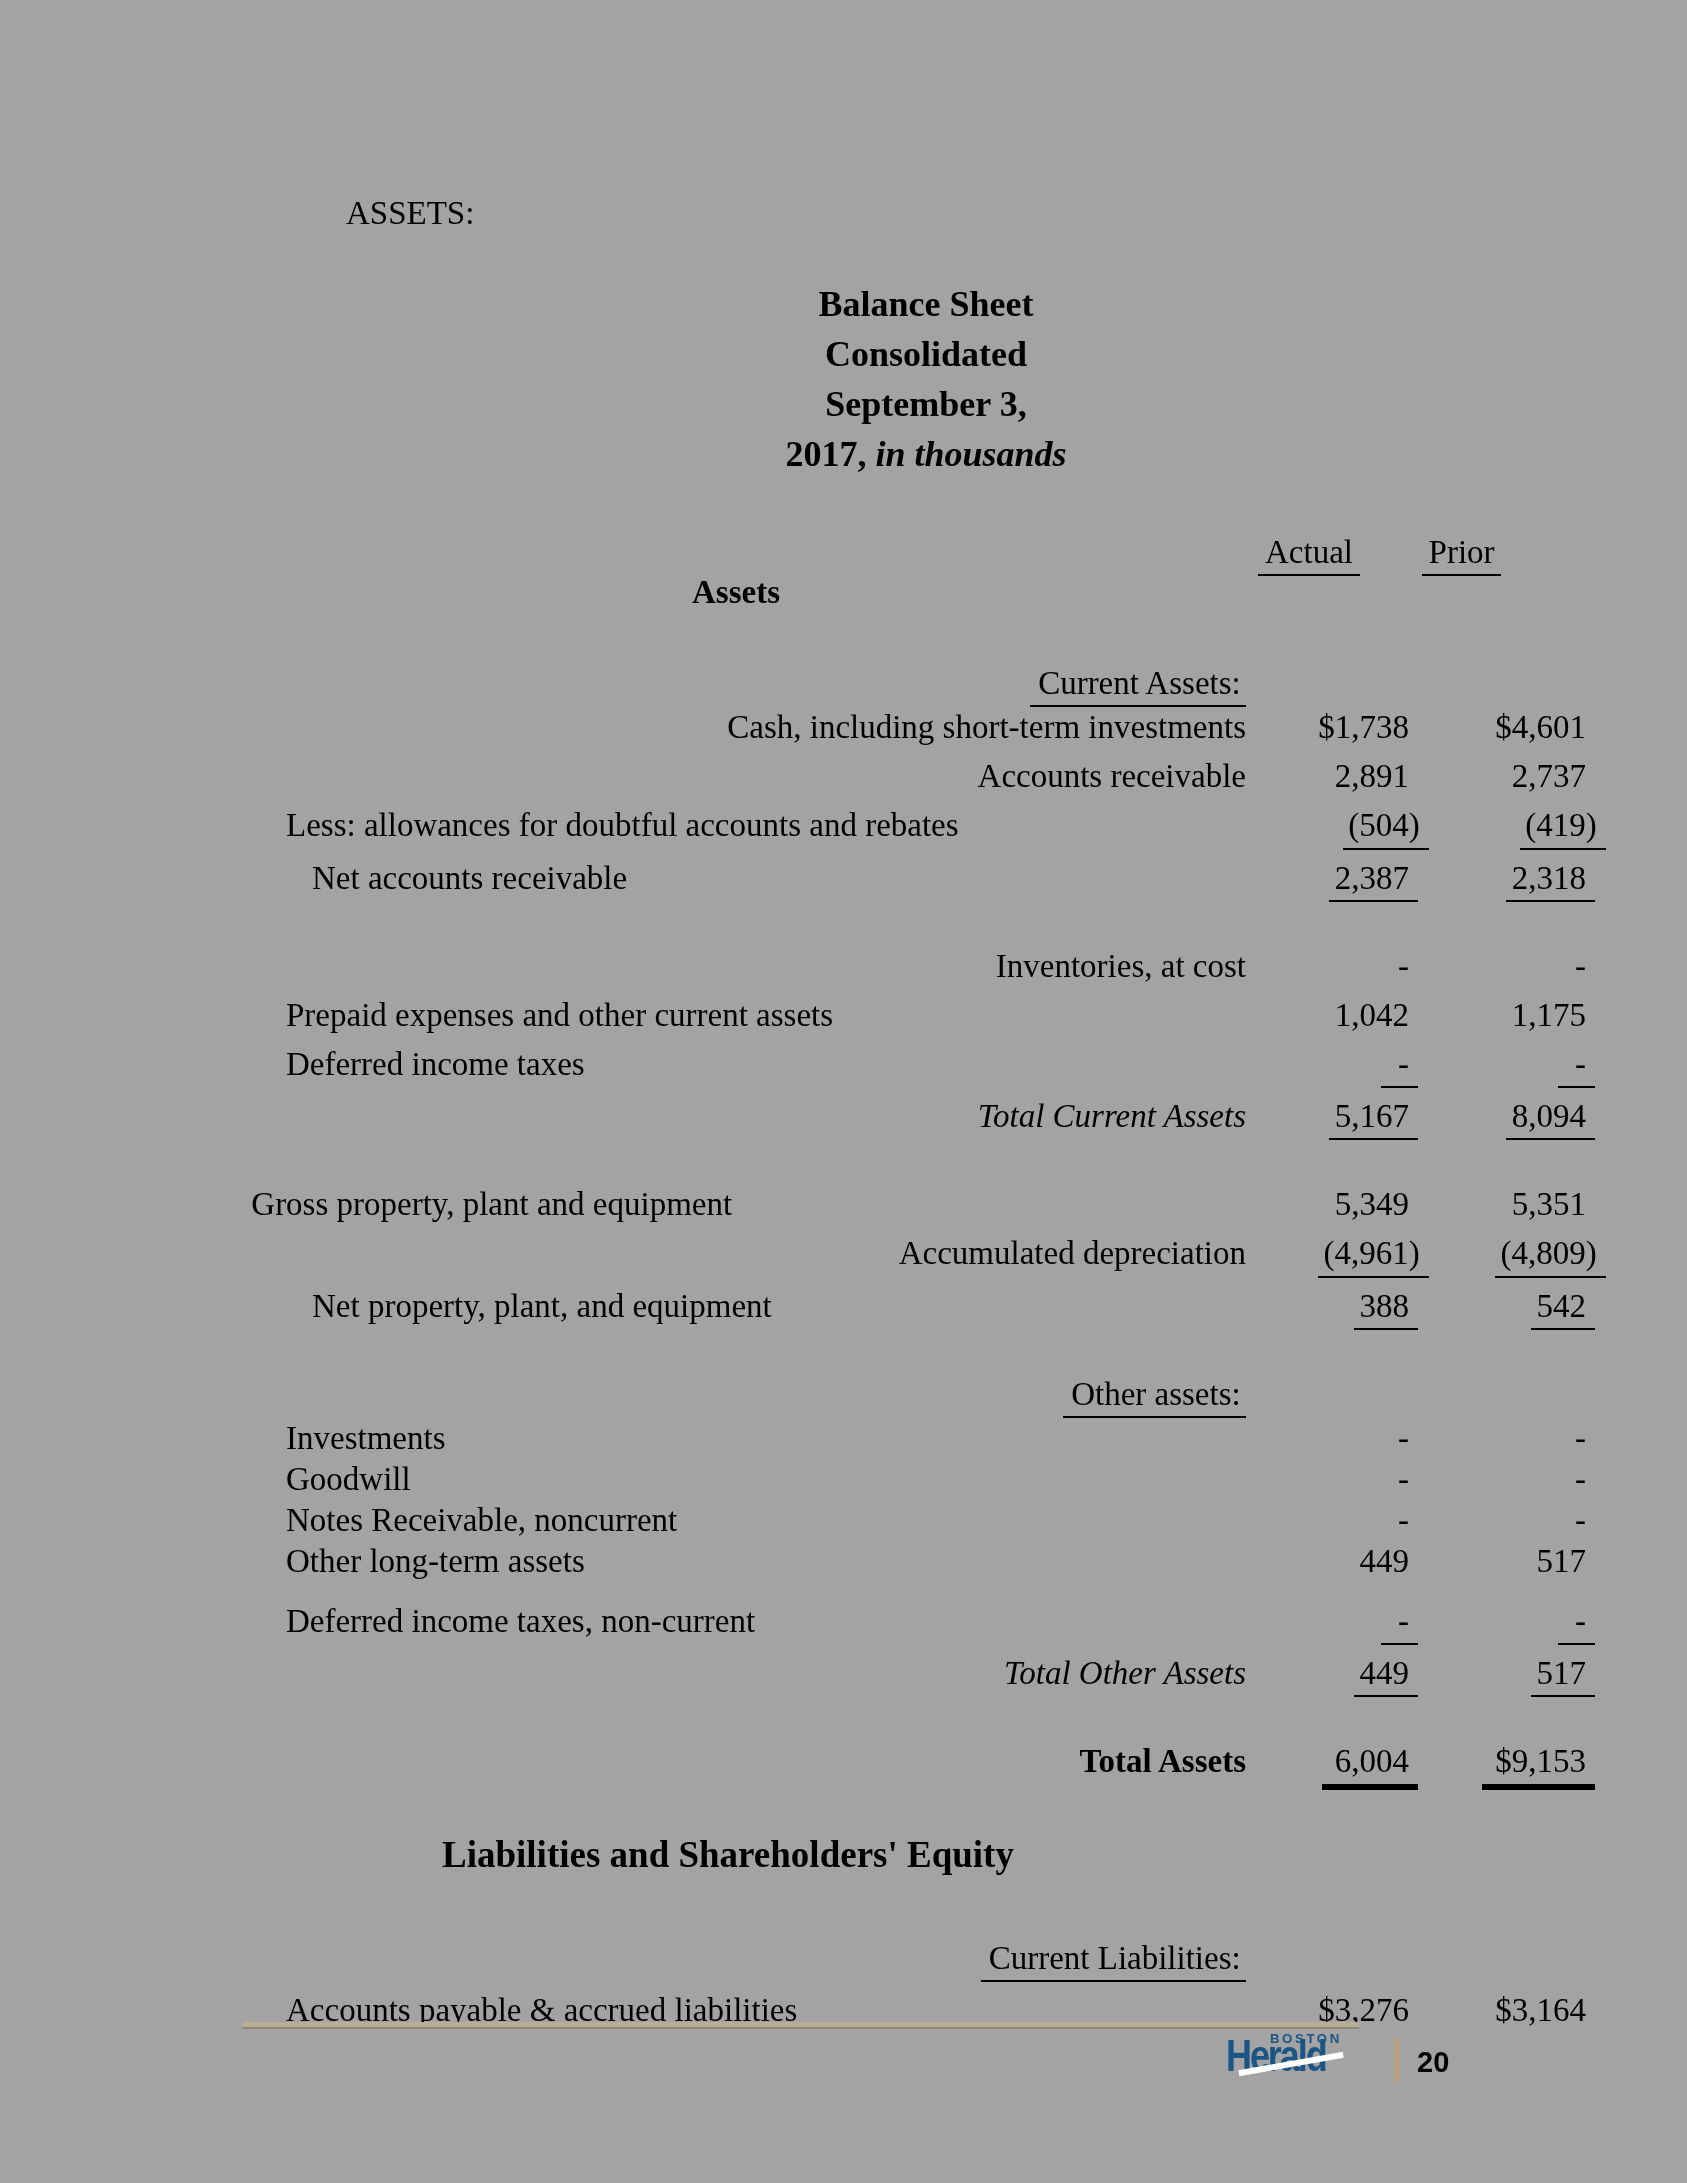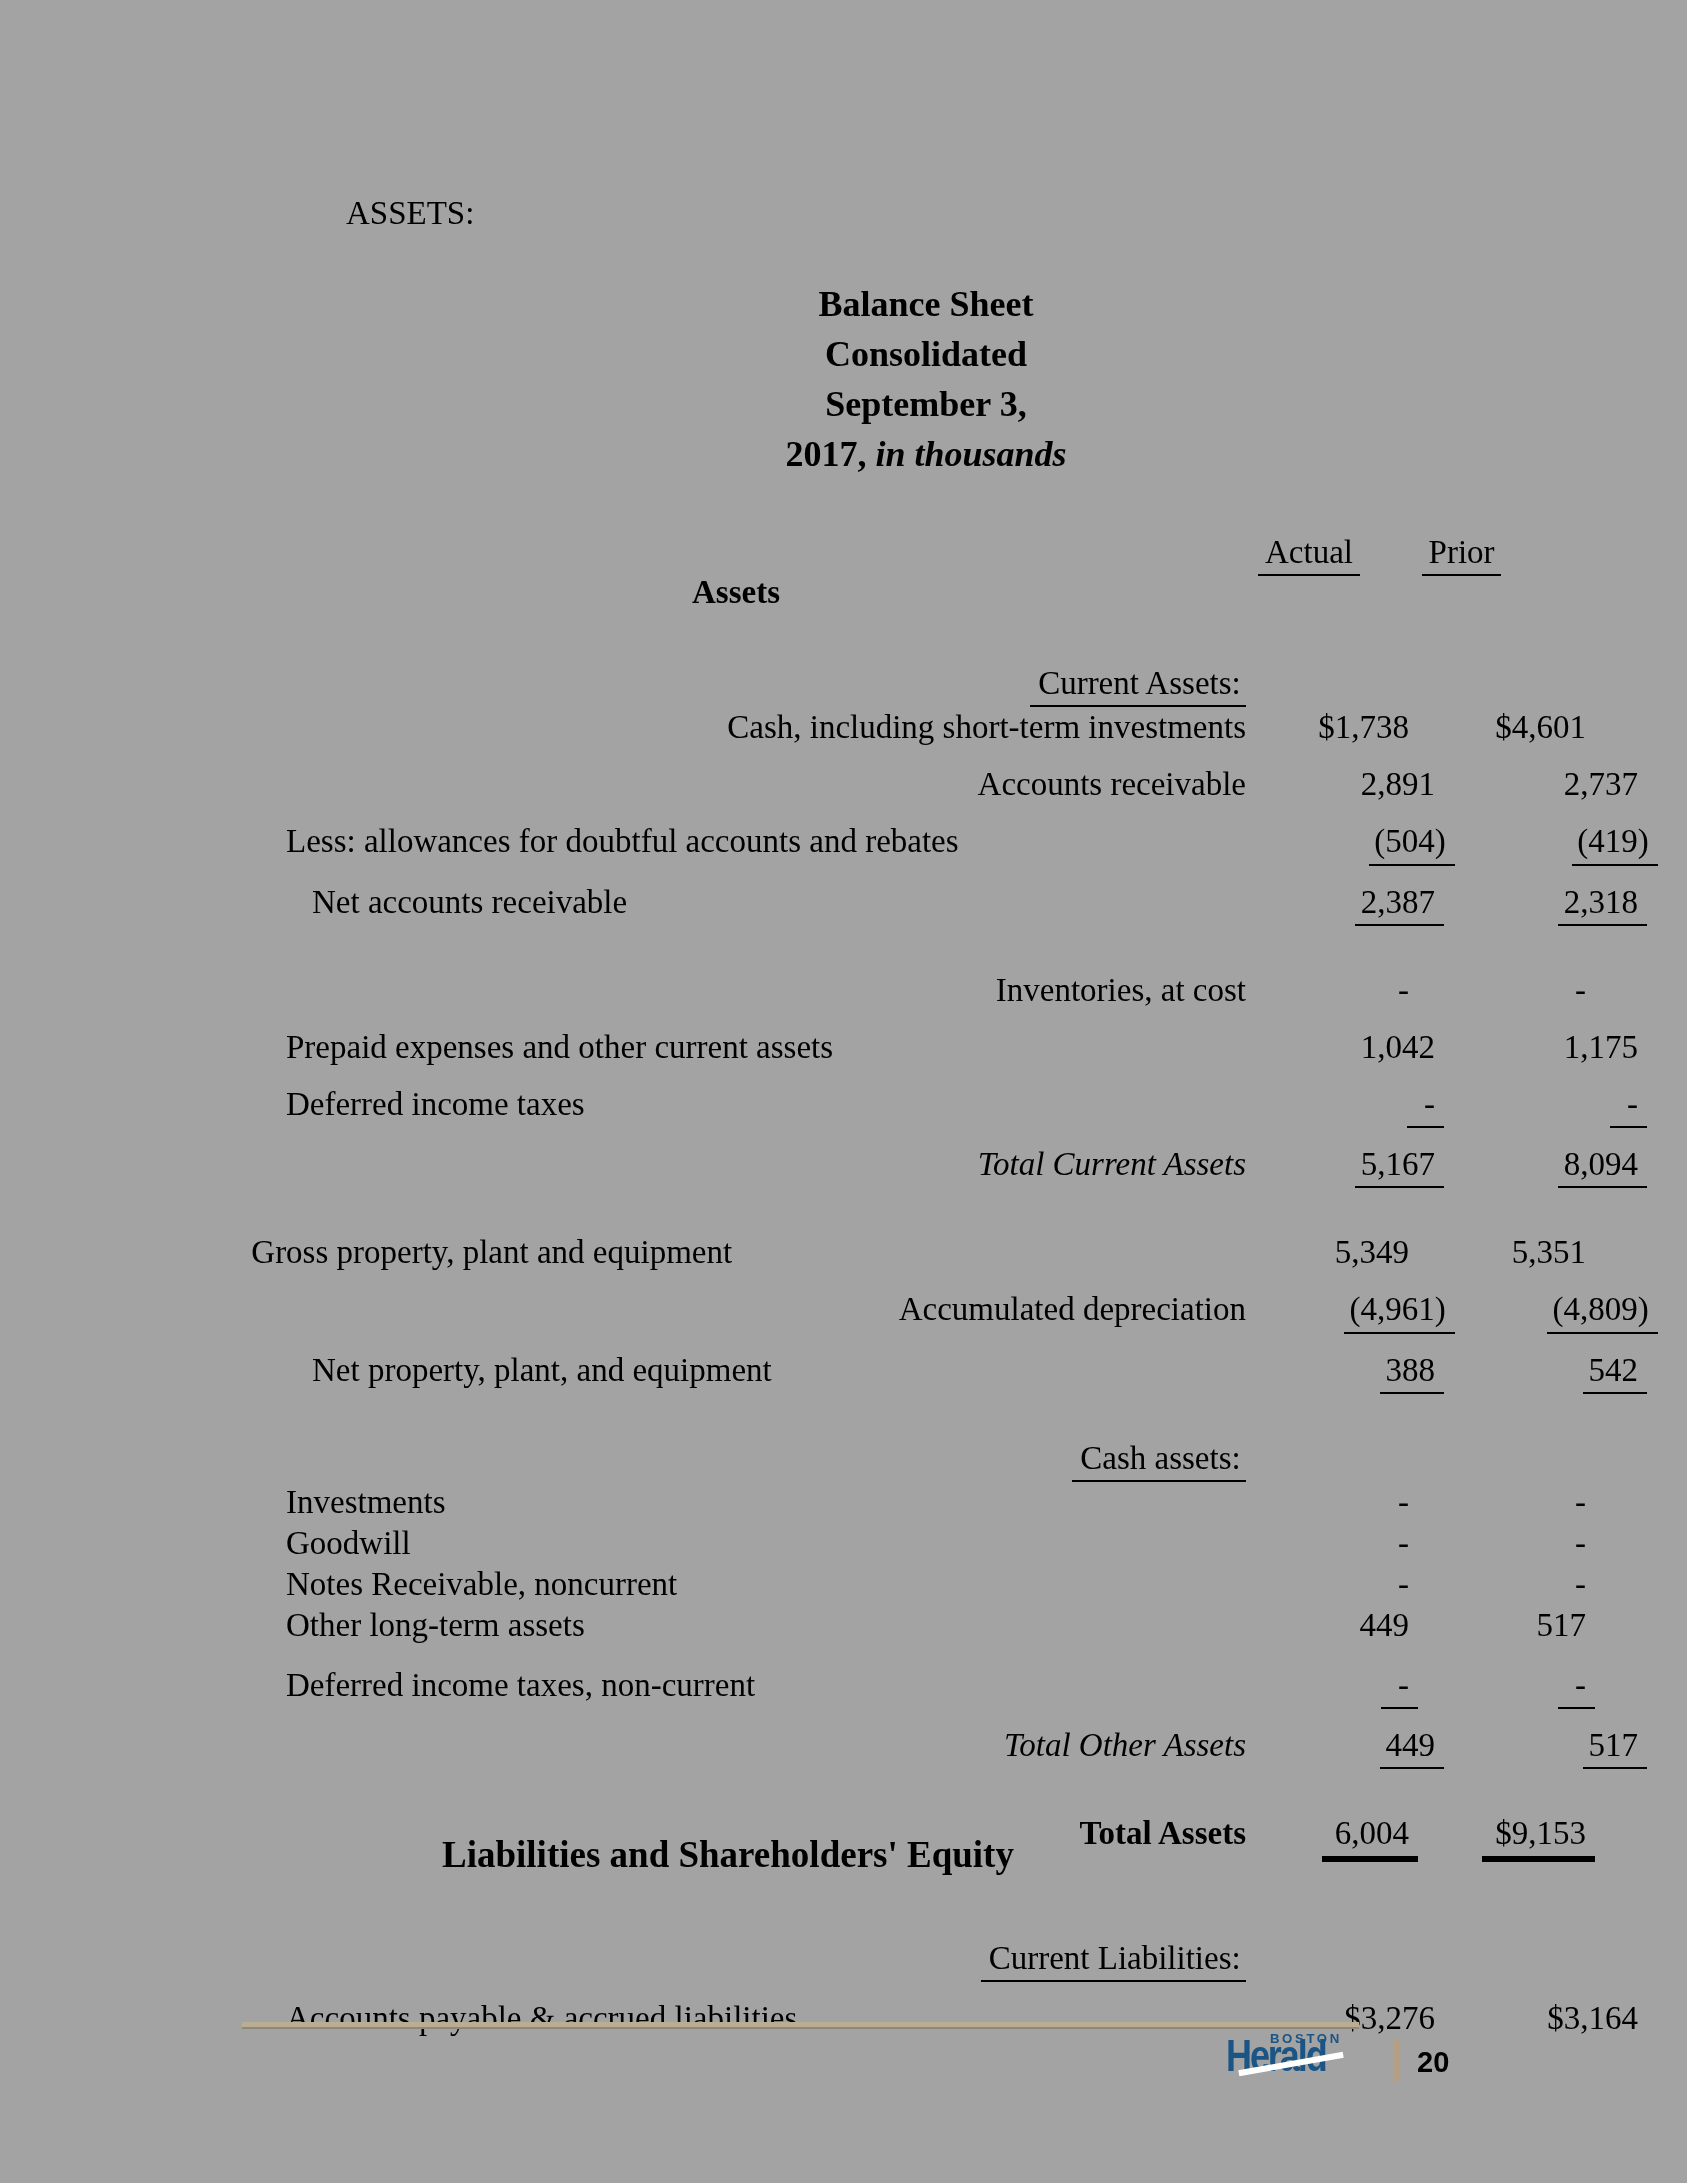--- a/index.html
+++ b/index.html
@@ -31,21 +31,21 @@
   .cell.label{width:1004px;}
   .cell.val{width:163px;text-align:right;}
   .cell.val.prior{width:177px;}
   .align-right{text-align:right;}
   .align-left{text-align:left;padding-left:44px;box-sizing:border-box;}
   .align-left-indent{text-align:left;padding-left:70px;box-sizing:border-box;}
   .align-left-out{text-align:left;padding-left:9.3px;box-sizing:border-box;}
   .kind-total .cell.label{font-style:italic;}
   .kind-grand-total .cell.label{font-weight:bold;}
   .gap-none{margin-top:0;}
-  .gap-small{margin-top:16px;gap:26px;}
+  .gap-small{margin-top:8px;}
   .gap-medium{margin-top:18.5px;}
   .gap-large{margin-top:44px;}
   
   .label .u{display:inline-block;border-bottom:2.6px solid #000;padding:0 5.3px 1.3px 8px;}
   .val .u{display:inline-block;border-bottom:2.6px solid #000;padding:0 9.3px 1.3px 5.3px;margin-right:-9.3px;}
   .val .u.thick{border-bottom-width:6.6px;padding-left:13.2px;}
   .val .paren{margin-right:-20px;}
   .val .u.dash{padding-left:17px;}
   
   .footer-rule{position:absolute;left:242px;top:2022px;width:1117px;height:4.6px;
@@ -142,21 +142,21 @@
         <div class="cell label align-right"><span>Accumulated depreciation</span></div>
         <div class="cell val actual"><span class="u paren">(4,961)</span></div>
         <div class="cell val prior"><span class="u paren">(4,809)</span></div>
       </div>
       <div class="frow kind-item gap-small">
         <div class="cell label align-left-indent"><span>Net property, plant, and equipment</span></div>
         <div class="cell val actual"><span class="u">388</span></div>
         <div class="cell val prior"><span class="u">542</span></div>
       </div>
       <div class="frow kind-subheader gap-large">
-        <div class="cell label align-right"><span class="u">Cash assets:</span></div>
+        <div class="cell label align-right"><span class="u">Other assets:</span></div>
         <div class="cell val actual"></div>
         <div class="cell val prior"></div>
       </div>
       <div class="frow kind-item gap-none">
         <div class="cell label align-left"><span>Investments</span></div>
         <div class="cell val actual"><span class="dash">-</span></div>
         <div class="cell val prior"><span class="dash">-</span></div>
       </div>
       <div class="frow kind-item gap-none">
         <div class="cell label align-left"><span>Goodwill</span></div>

